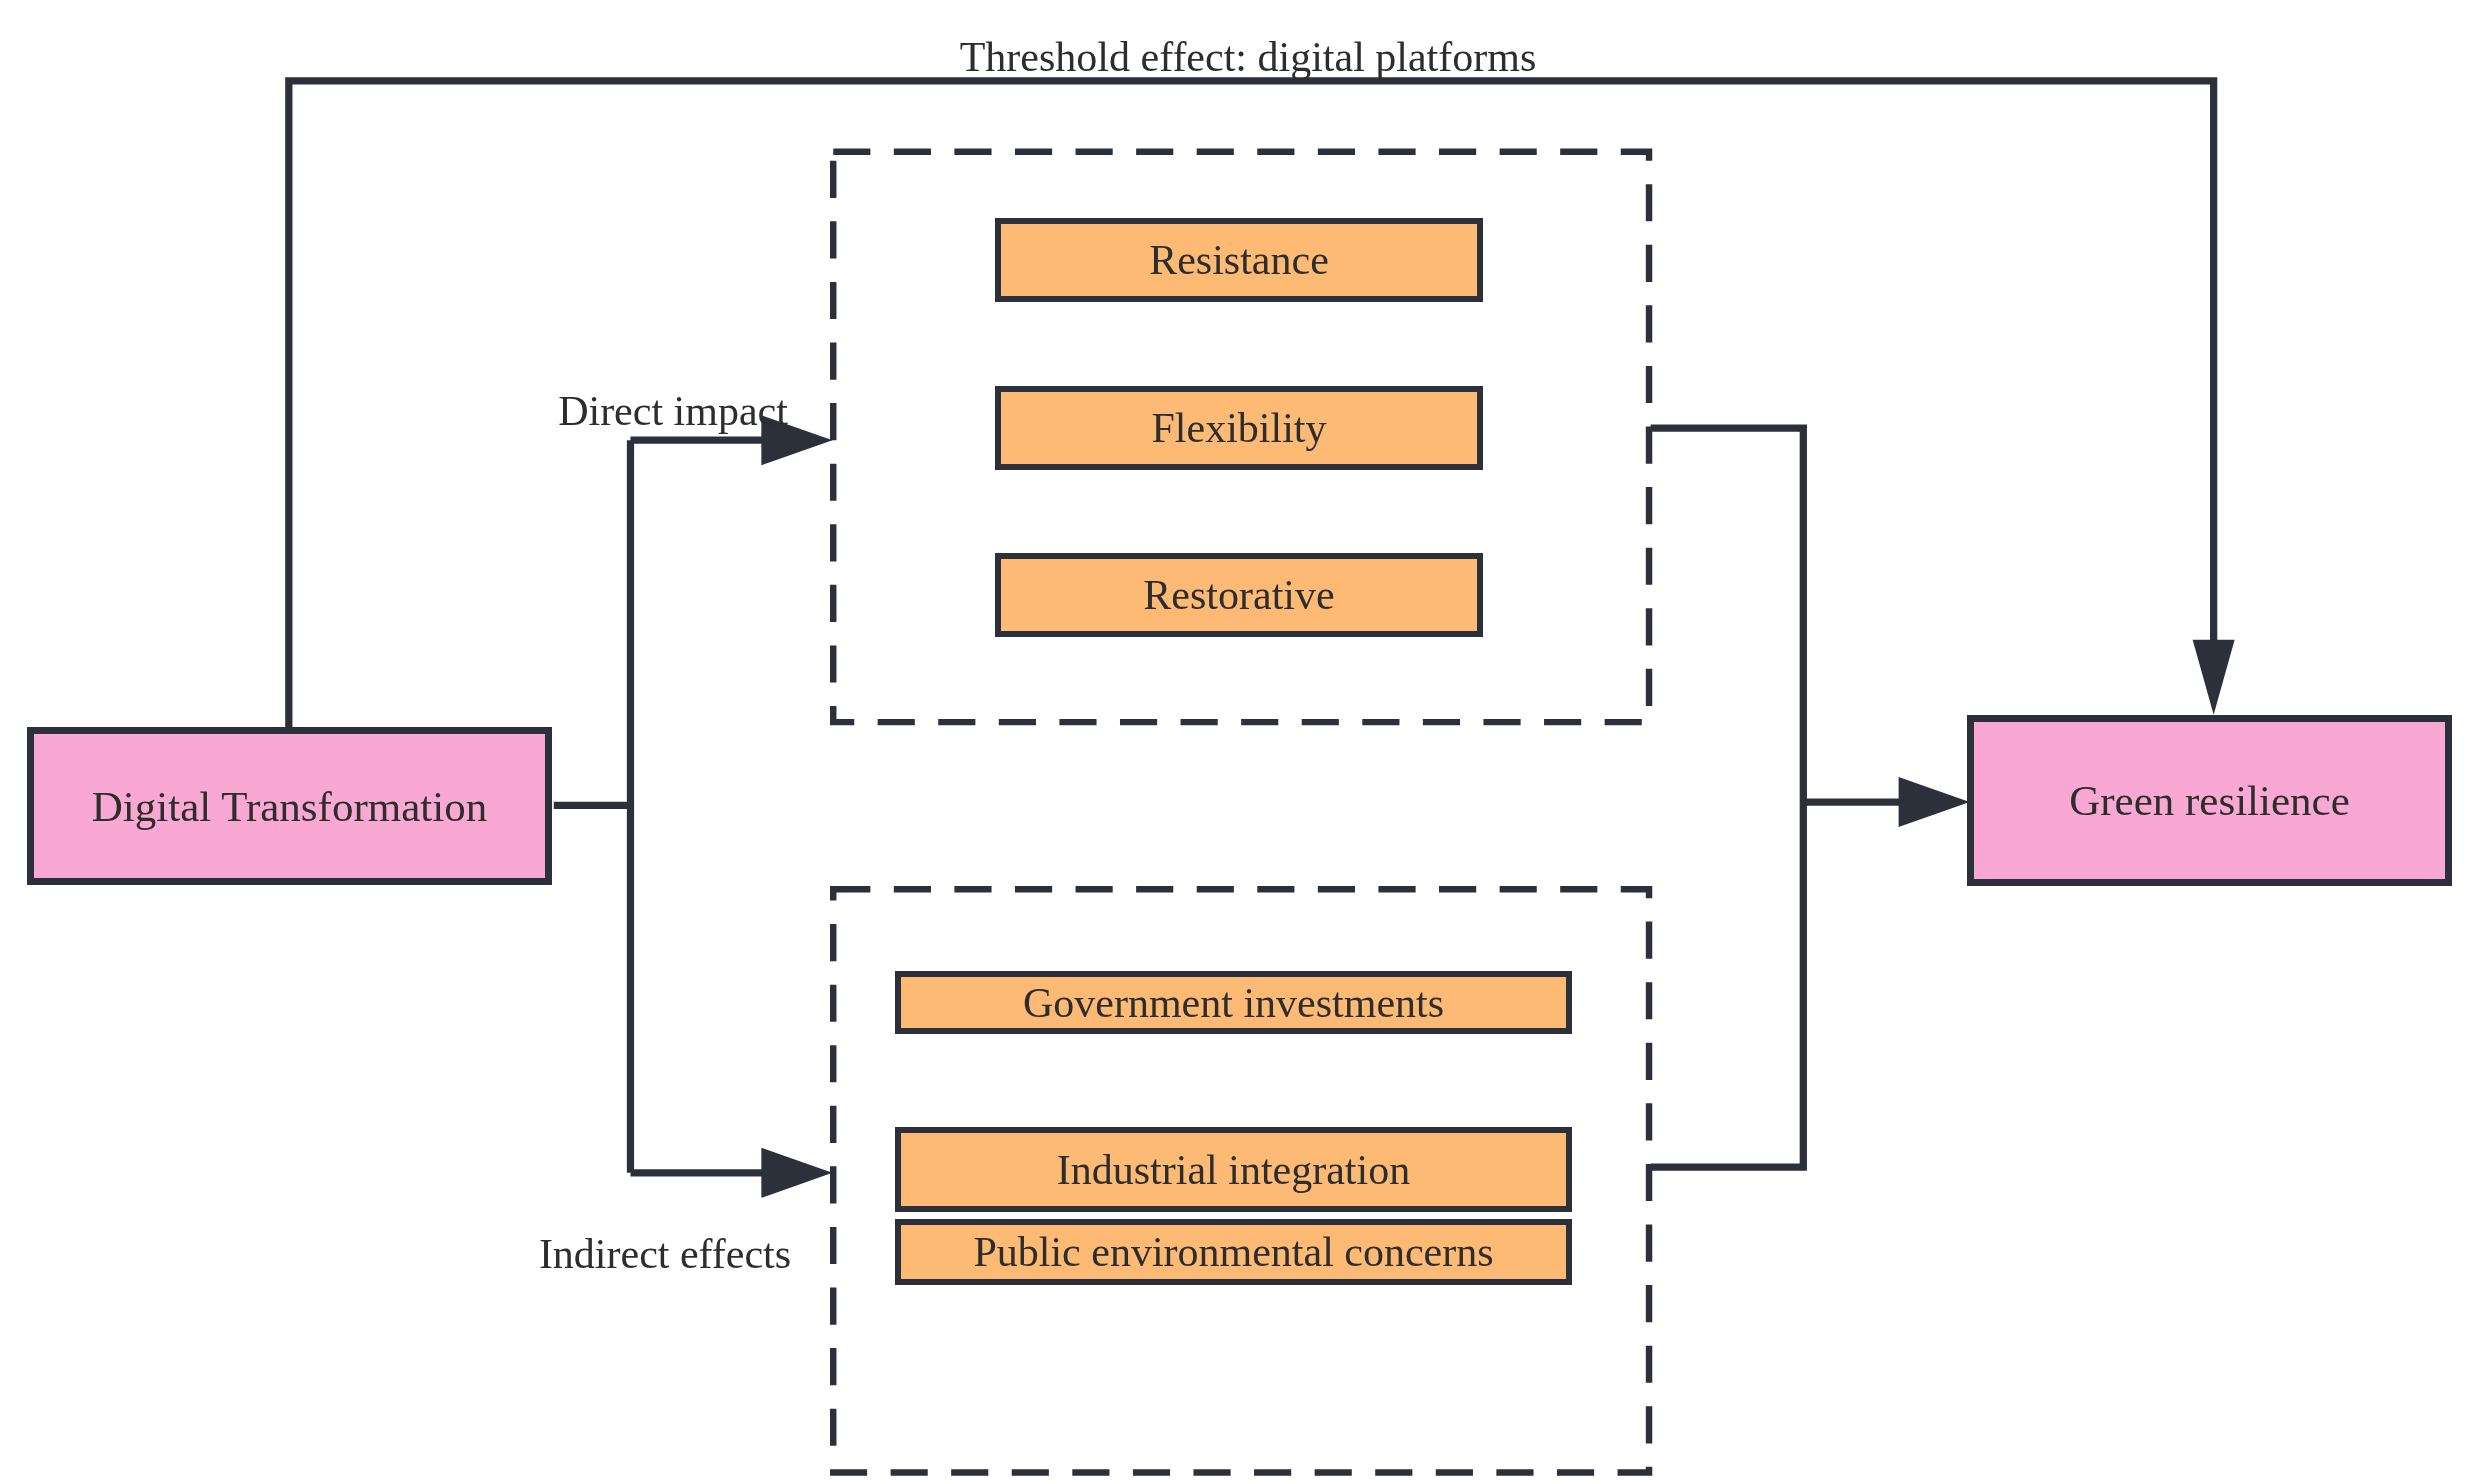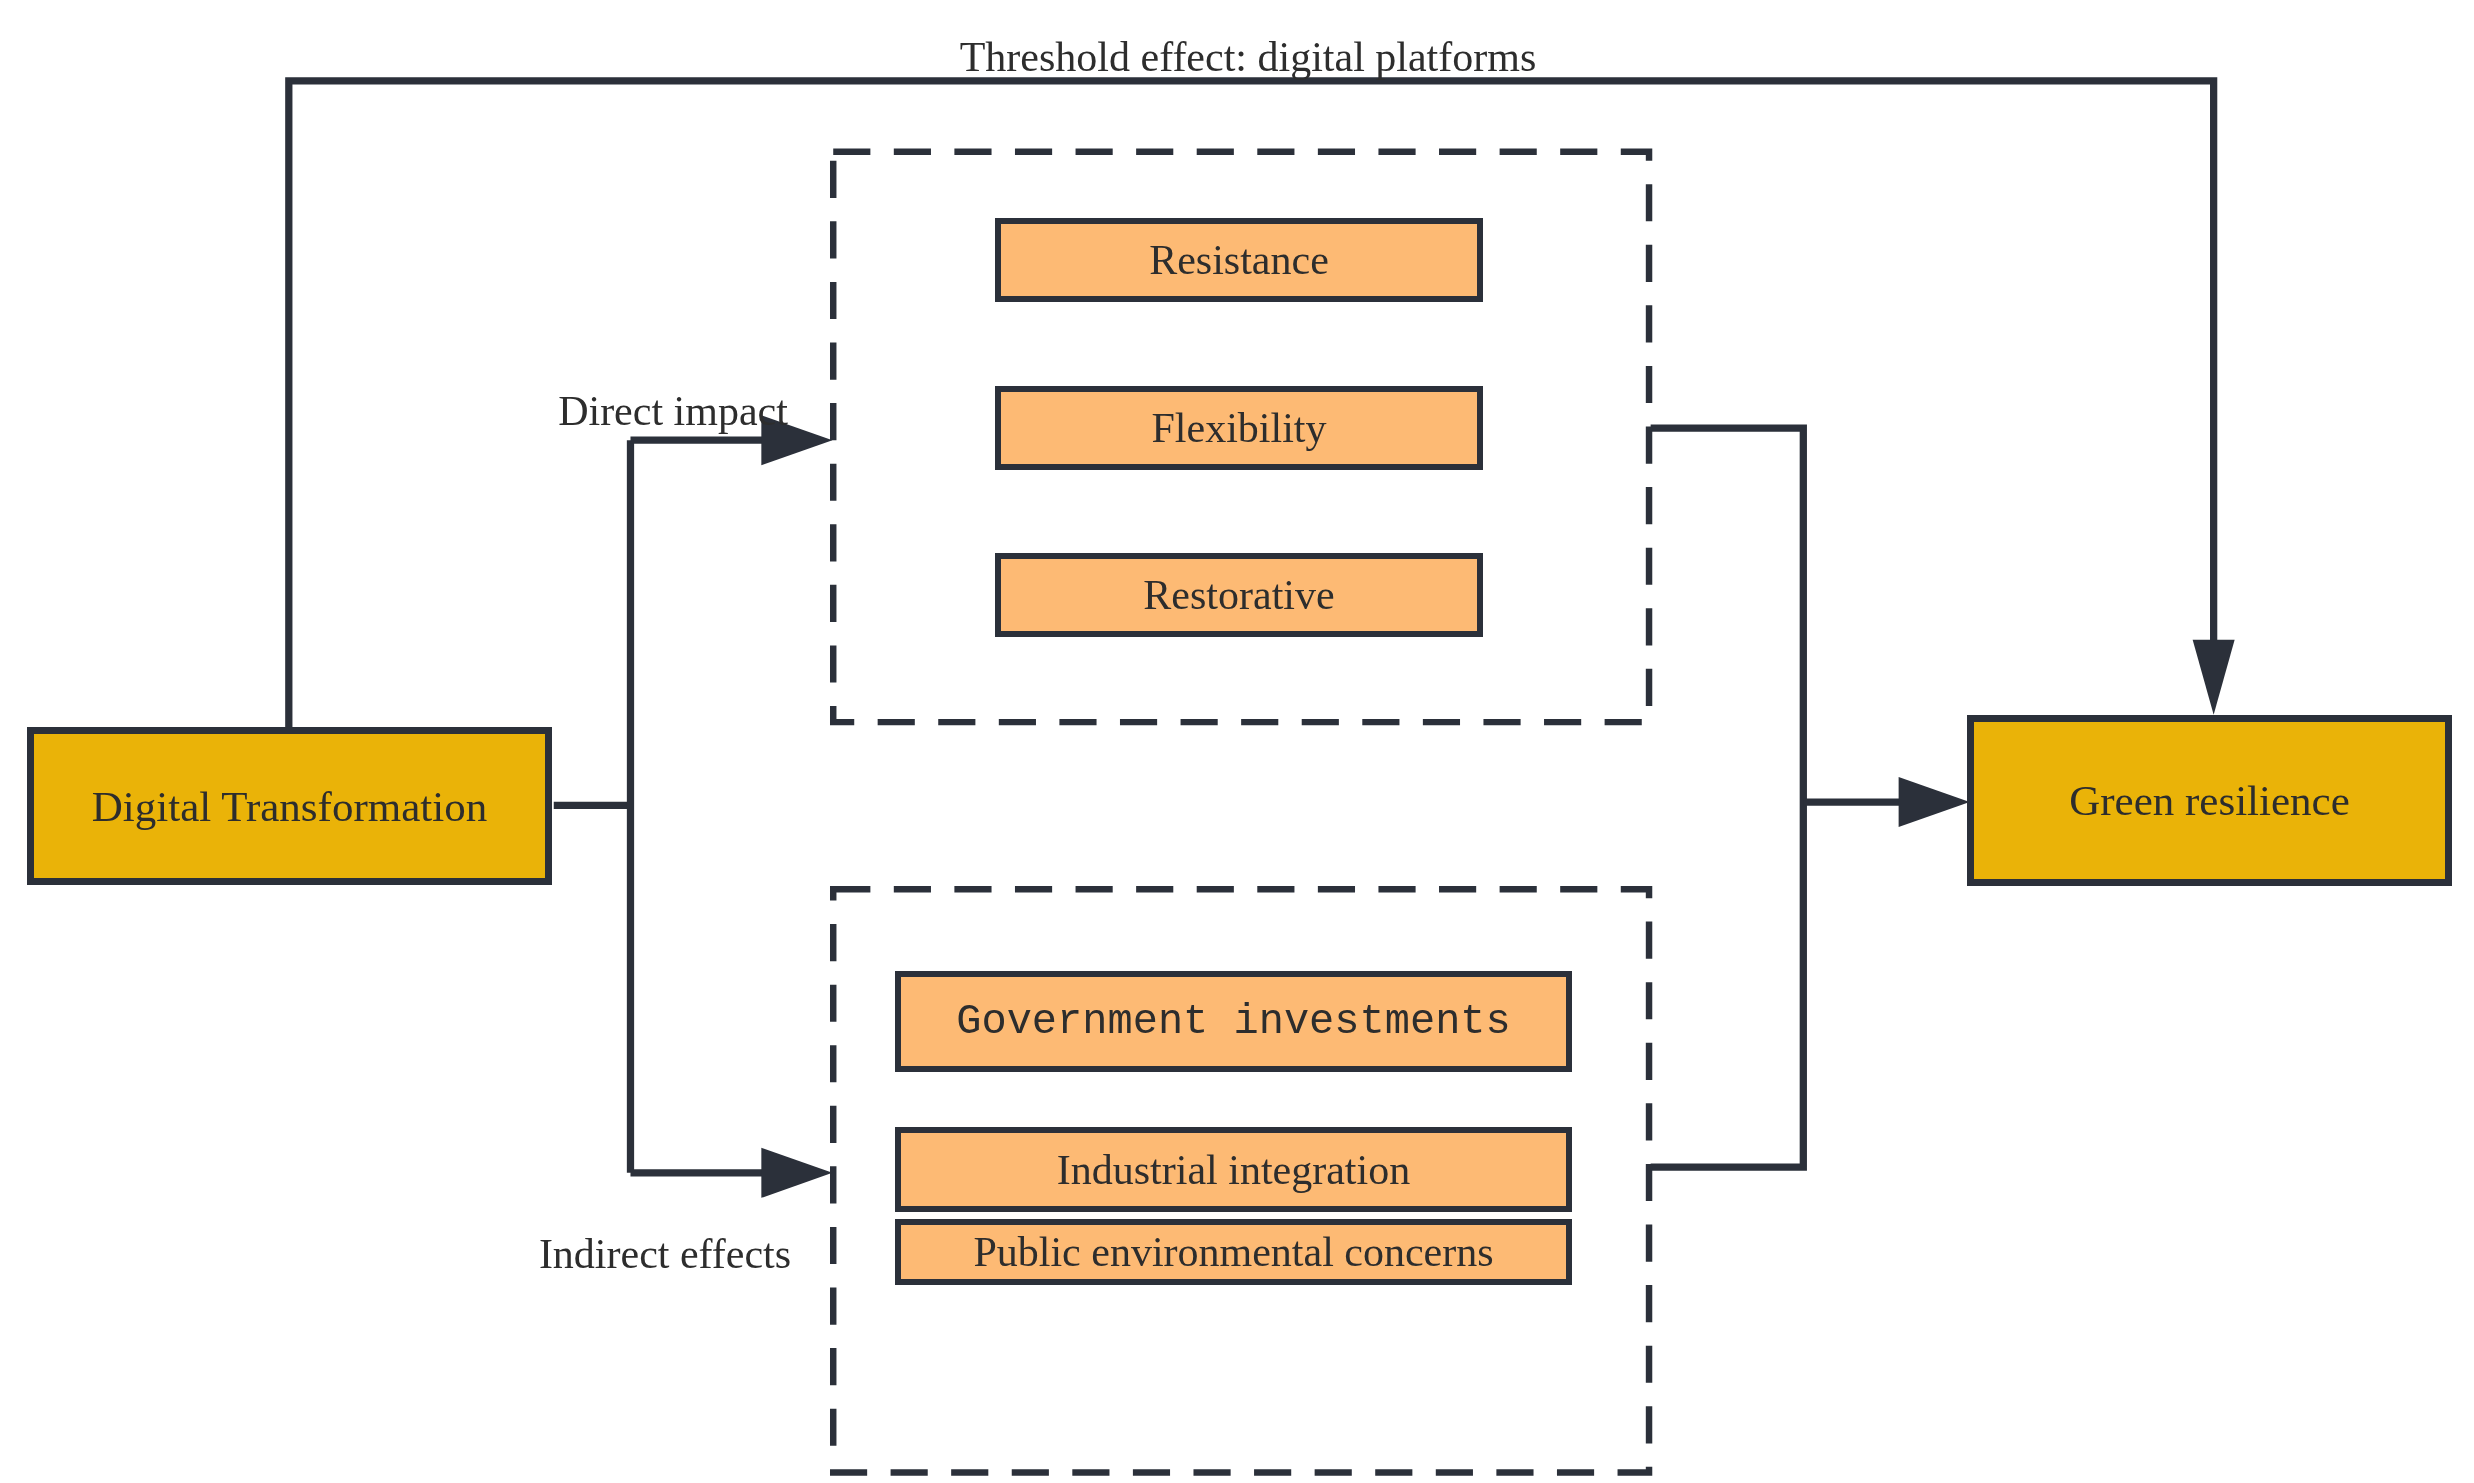--- a/index.html
+++ b/index.html
@@ -9,21 +9,21 @@
     background:#ffffff;
     font-family:"Liberation Serif","DejaVu Serif",serif;
     color:#2d2d2d;
     overflow:hidden;
   }
   .wires{position:absolute;left:0;top:0;width:2475px;height:1483px;}
   .node{
     position:absolute;
     box-sizing:border-box;
     border:7.3px solid #2b303a;
-    background:#eab308;
+    background:#f9a8d4;
     display:flex;align-items:center;justify-content:center;
     font-size:43px;
     white-space:nowrap;
   }
   .item{
     position:absolute;
     box-sizing:border-box;
     border:6.5px solid #2b303a;
     background:#fdba74;
     display:flex;align-items:center;justify-content:center;
@@ -87,21 +87,21 @@
   <div class="item" style="left:995px;top:218px;width:488px;height:84px;">
     <span>Resistance</span>
   </div>
   <div class="item" style="left:995px;top:386px;width:488px;height:84px;">
     <span>Flexibility</span>
   </div>
   <div class="item" style="left:995px;top:553px;width:488px;height:84px;">
     <span>Restorative</span>
   </div>
 
-  <div class="item" style="left:895px;top:971px;width:677px;height:101px;font-family:Liberation Mono, monospace;">
+  <div class="item" style="left:895px;top:971px;width:677px;height:63px;">
     <span>Government investments</span>
   </div>
   <div class="item" style="left:895px;top:1127px;width:677px;height:85px;">
     <span>Industrial integration</span>
   </div>
   <div class="item" style="left:895px;top:1219px;width:677px;height:66px;">
     <span>Public environmental concerns</span>
   </div>
 
 </div>

